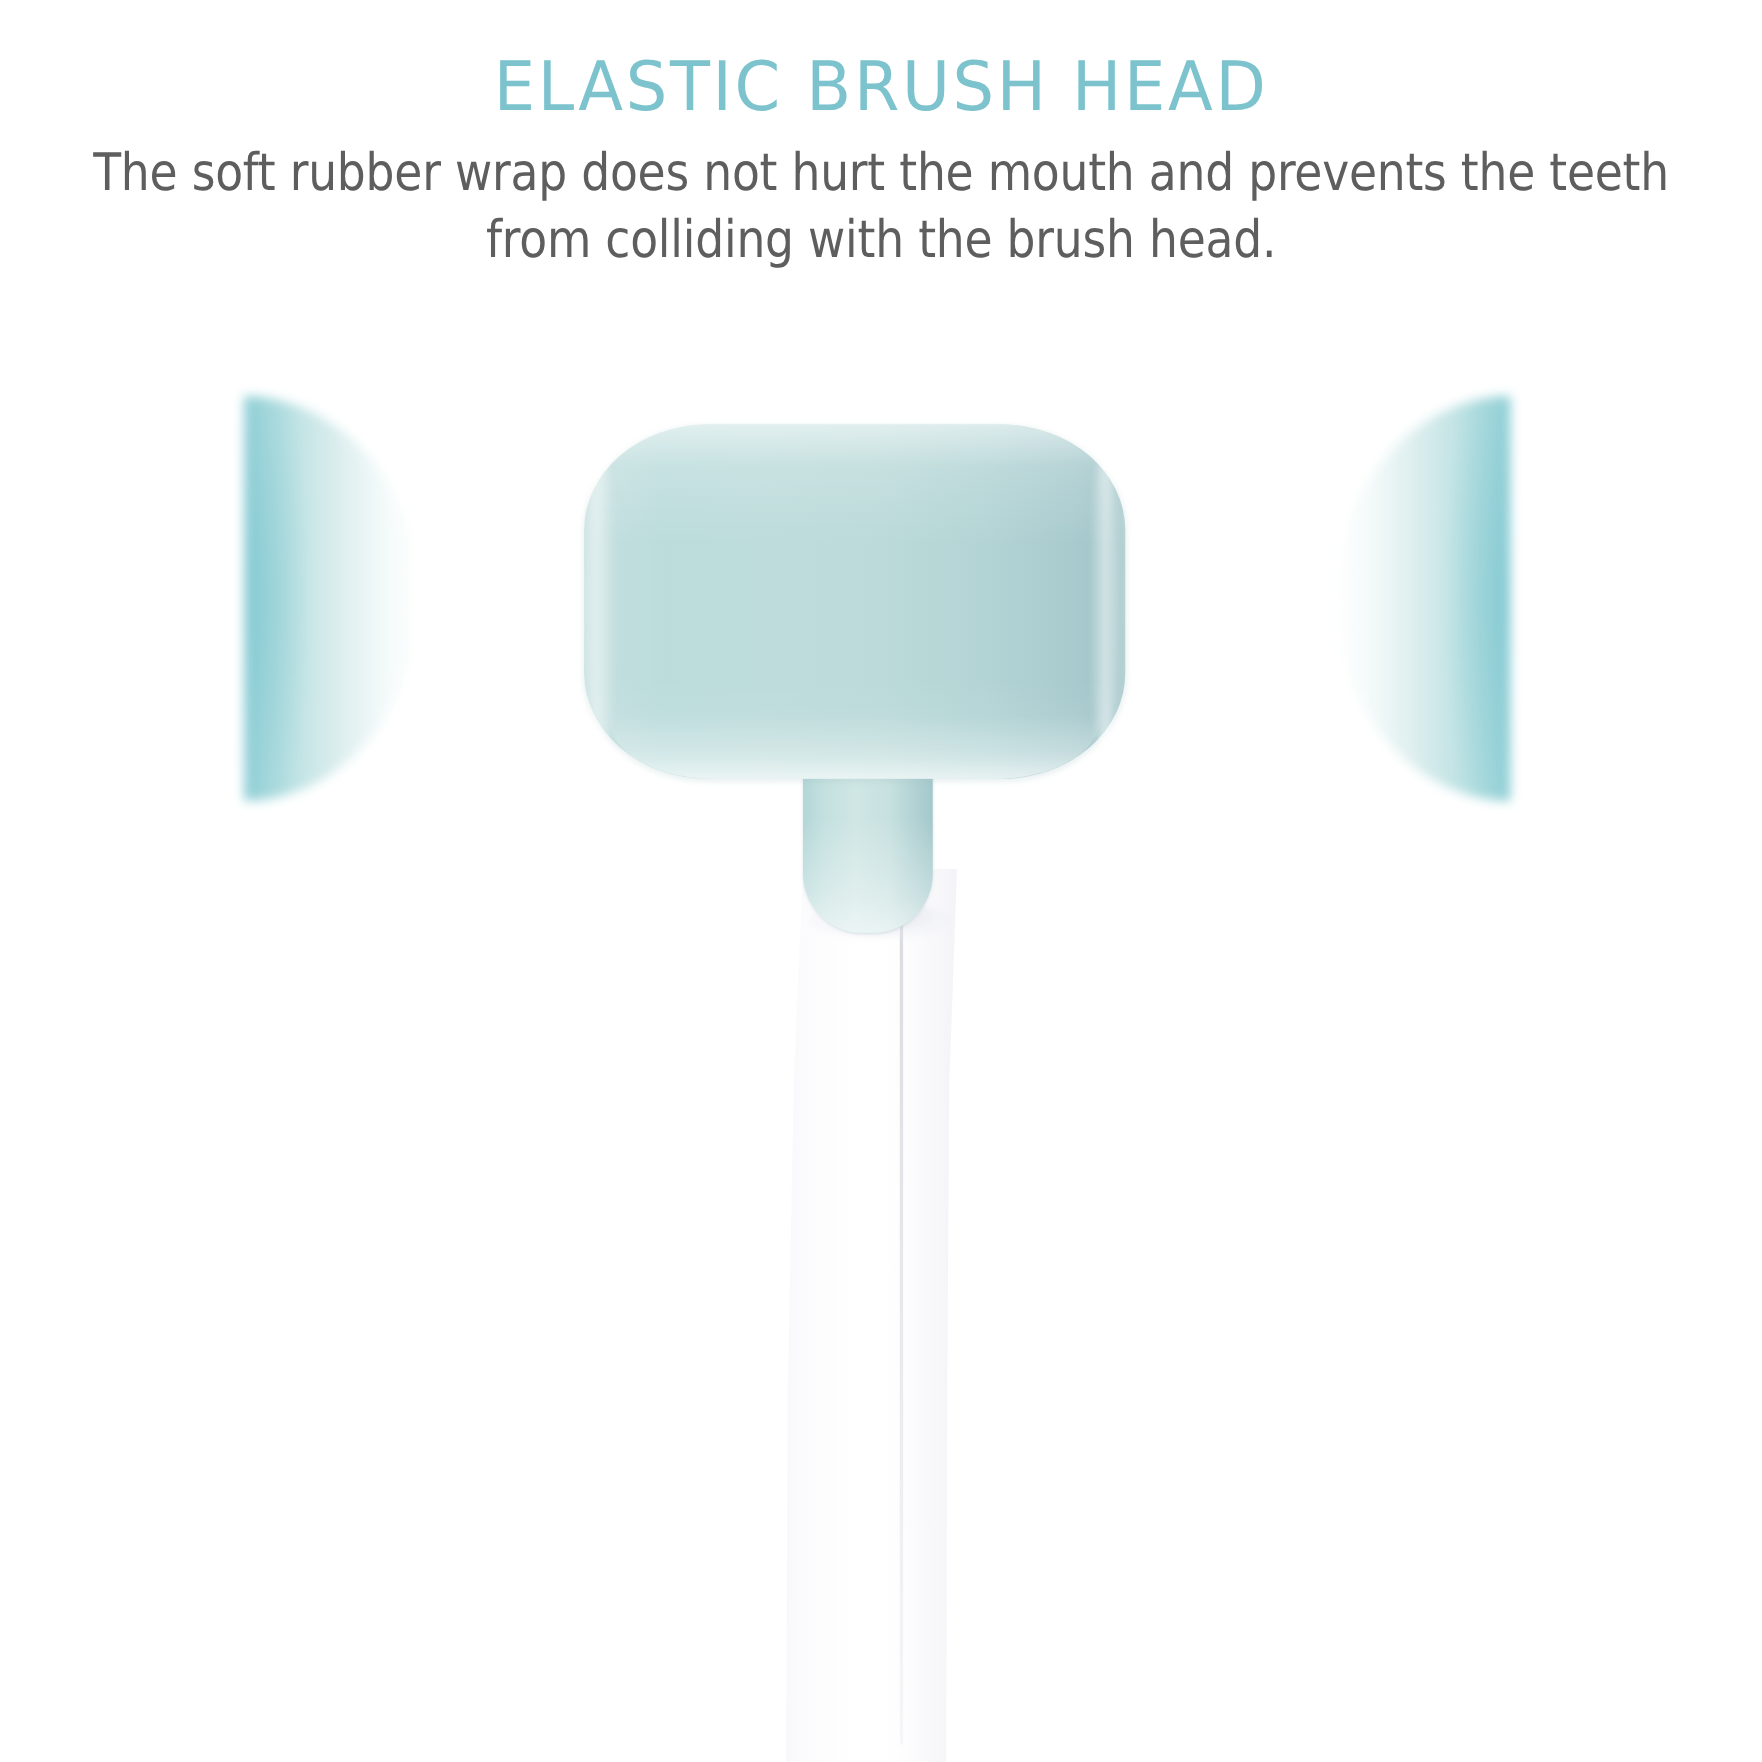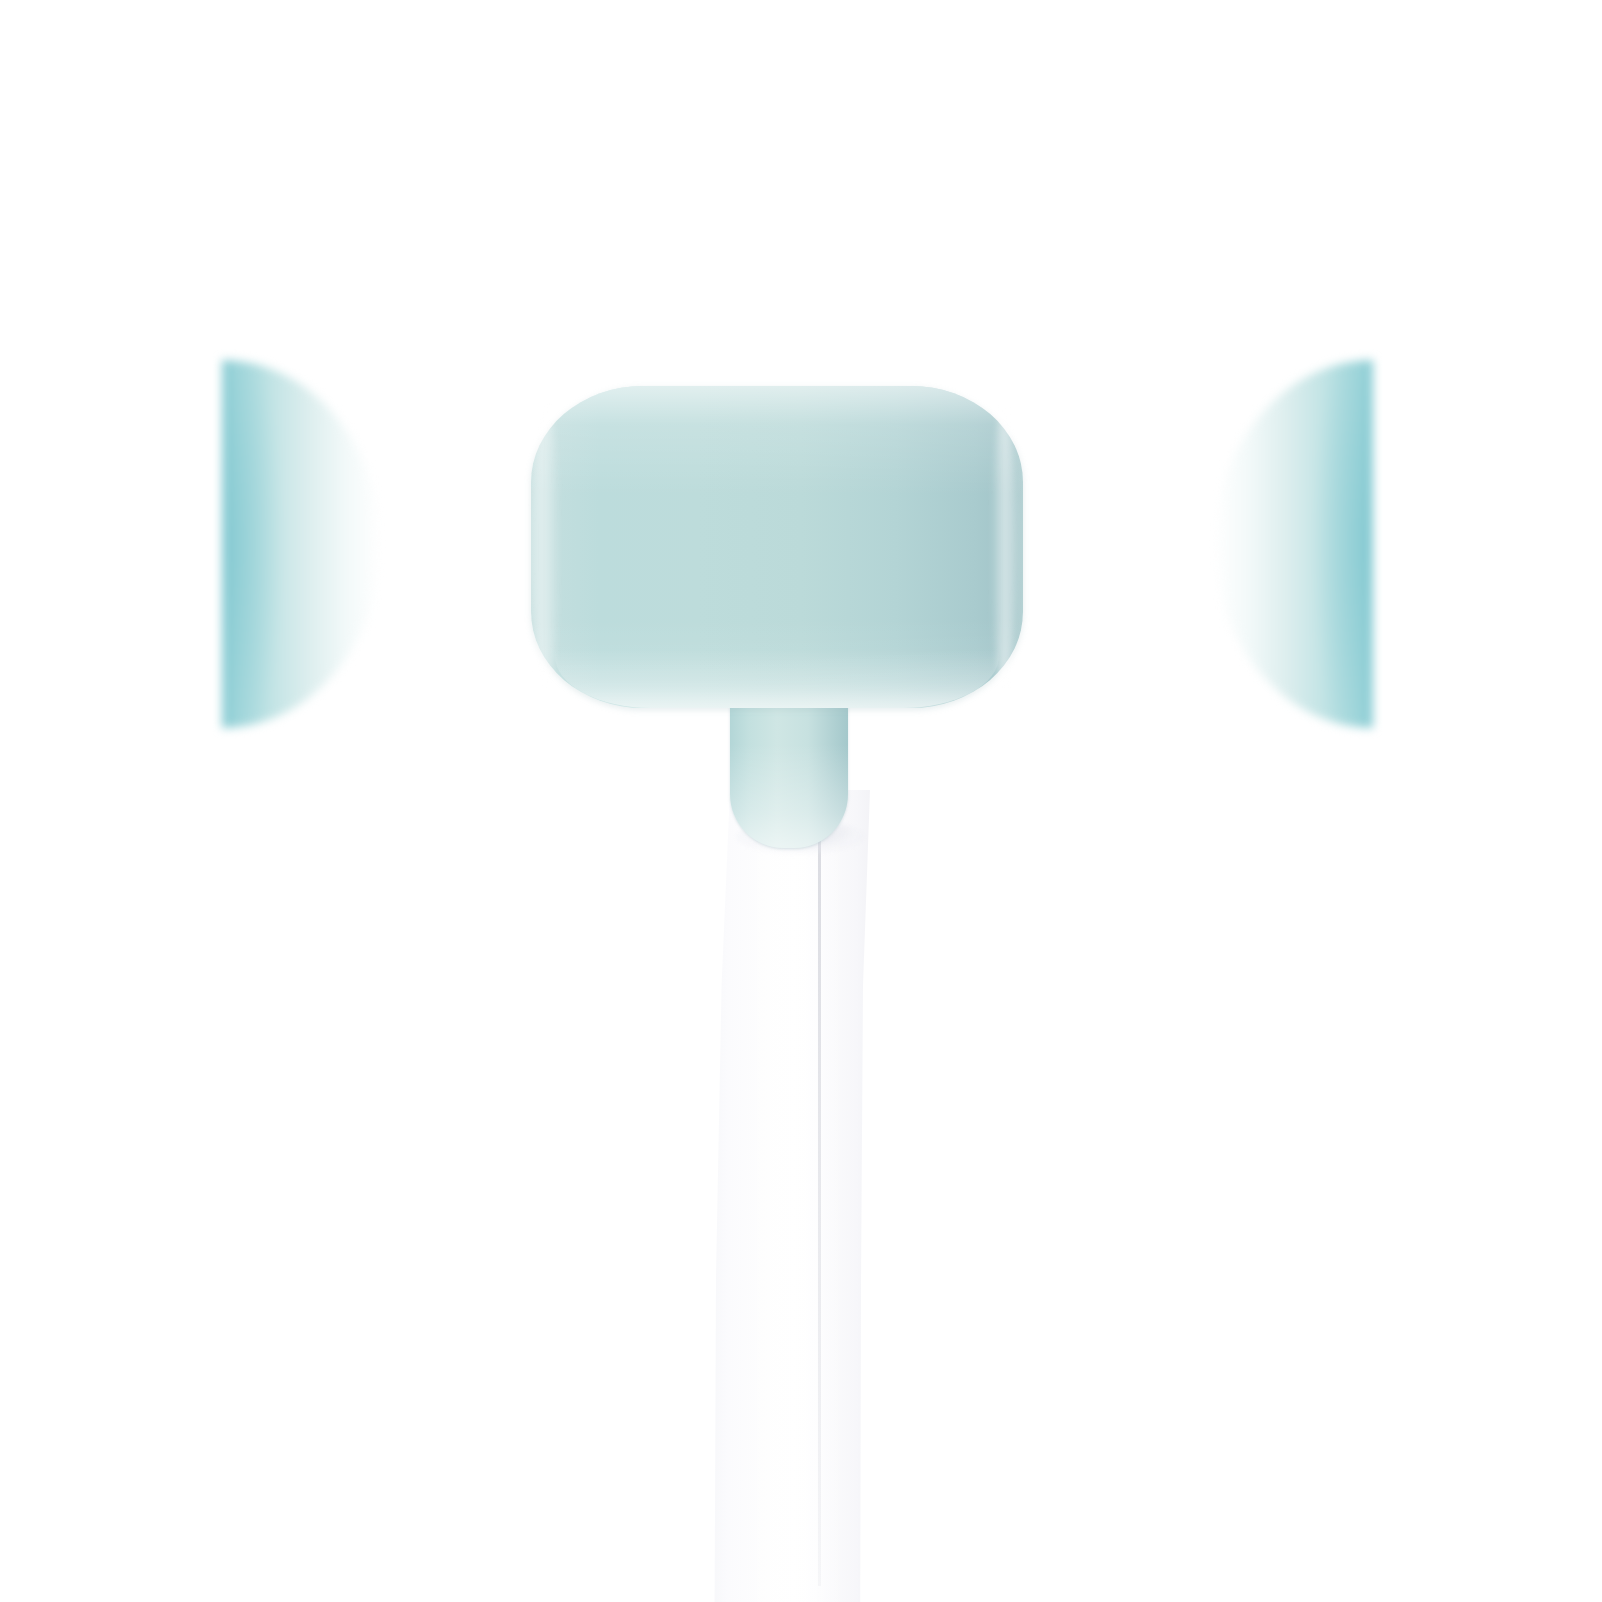--- a/index.html
+++ b/index.html
@@ -253,20 +253,27 @@
     border-radius: 50%;
     background: linear-gradient(to left, rgba(255,255,255,0) 0%, rgba(255,255,255,0.45) 60%, rgba(255,255,255,0.2) 100%);
     filter: blur(3px);
   }
 </style>
 </head>
 <body>
 
 <div id="page">
 
+  <div class="text-block">
+    <h1 class="headline">ELASTIC BRUSH HEAD</h1>
+    <p class="subhead">
+      <span>The soft rubber wrap does not hurt the mouth and prevents the teeth</span>
+      <span>from colliding with the brush head.</span>
+    </p>
+  </div>
 
   <div id="artwork">
 
     <div class="accent accent-left"></div>
 
     <div class="accent accent-right"></div>
 
     <div class="handle">
       <div class="handle-body"></div>
       <div class="handle-sheen"></div>

